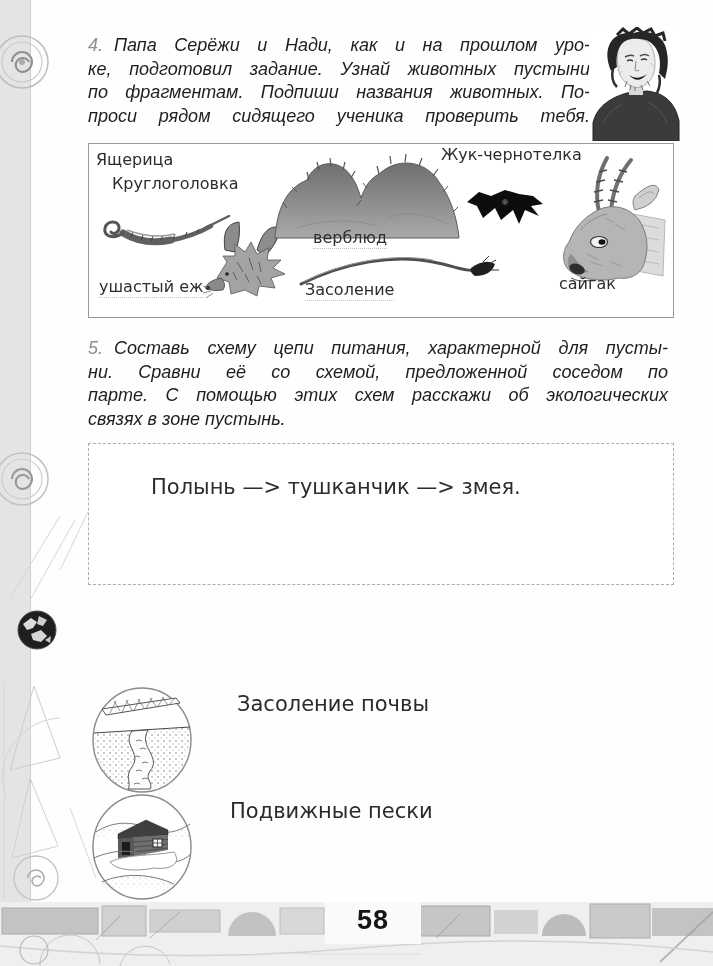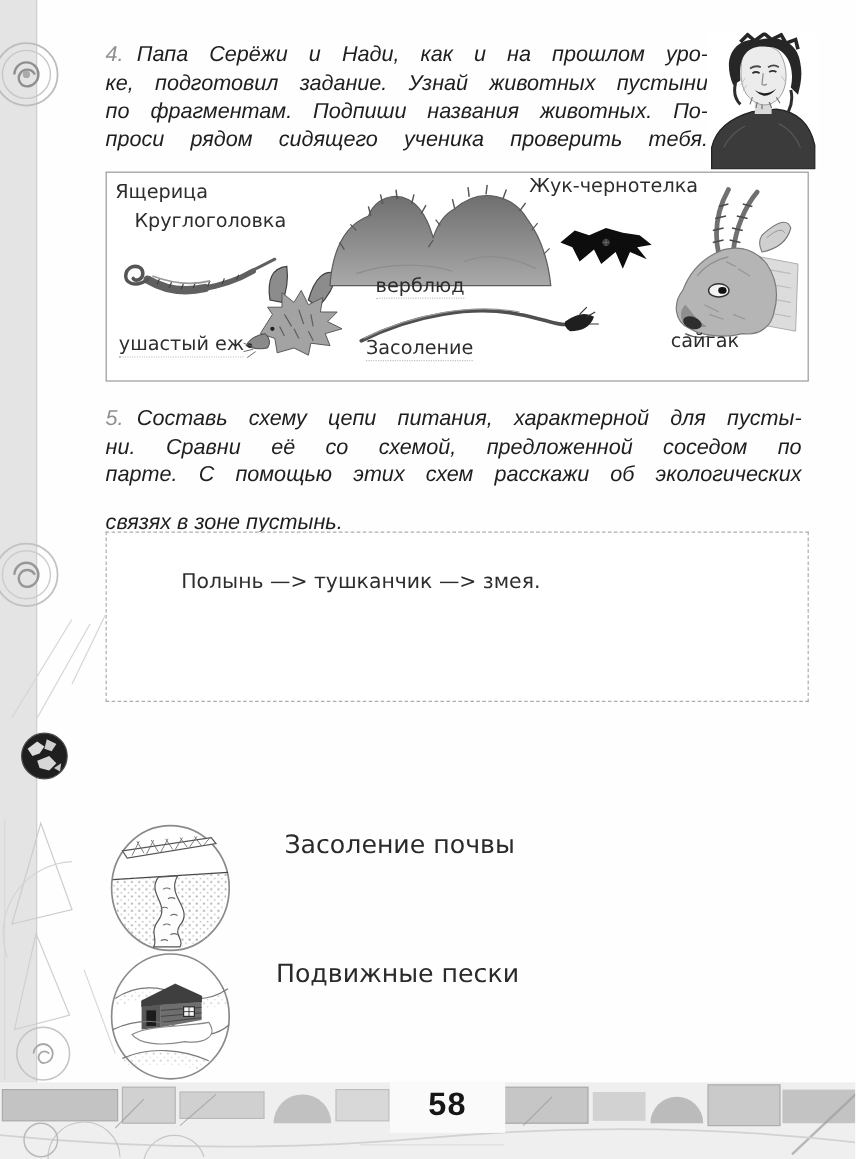--- a/index.html
+++ b/index.html
@@ -4,30 +4,30 @@
 <style>
   html,body{margin:0;padding:0;}
   #page{position:relative;width:713px;height:966px;background:#fefefe;overflow:hidden;
         font-family:"Liberation Sans",sans-serif;color:#1c1c1c;}
   .abs{position:absolute;}
   
   #margin-strip{left:0;top:0;width:30px;height:966px;background:#e4e4e4;border-right:1px solid #cfcfcf;}
   
   .task{font-size:18px;line-height:23.5px;color:#1e1e1e;font-style:italic;}
   .tline{text-align:justify;text-align-last:justify;}
-  .tline.last{text-align-last:left;margin-top:16px;}
+  .tline.last{text-align-last:left;}
   .tnum{color:#8f8f8f;margin-right:11px;}
   
   .hand{font-family:"DejaVu Sans",sans-serif;color:#2d2d2d;}
   .hand.small{font-size:16px;}
   .dotted-u{border-bottom:1px dotted #c2c2c2;padding-bottom:1px;}
   
   #animal-box{left:88px;top:143px;width:584px;height:173px;border:1px solid #9a9a9a;background:#fff;}
   #answer-box{left:88px;top:443px;width:584px;height:140px;border:1px dashed #adadad;background:#fff;}
-  #chain-answer{left:62px;top:31px;font-size:17px;}
+  #chain-answer{left:62px;top:31px;font-size:21px;}
   
   .sign-label{font-family:"DejaVu Sans",sans-serif;font-size:21px;color:#2a2a2a;}
   
   #footer-band{left:0;top:902px;width:713px;height:64px;background:#efefef;overflow:hidden;}
   #page-number-back{left:325px;top:902px;width:96px;height:42px;background:#fafafa;}
   #page-number{left:350px;top:905px;width:46px;text-align:center;font-weight:bold;
                font-size:27px;letter-spacing:1px;color:#161616;}
 </style>
 </head>
 <body>

